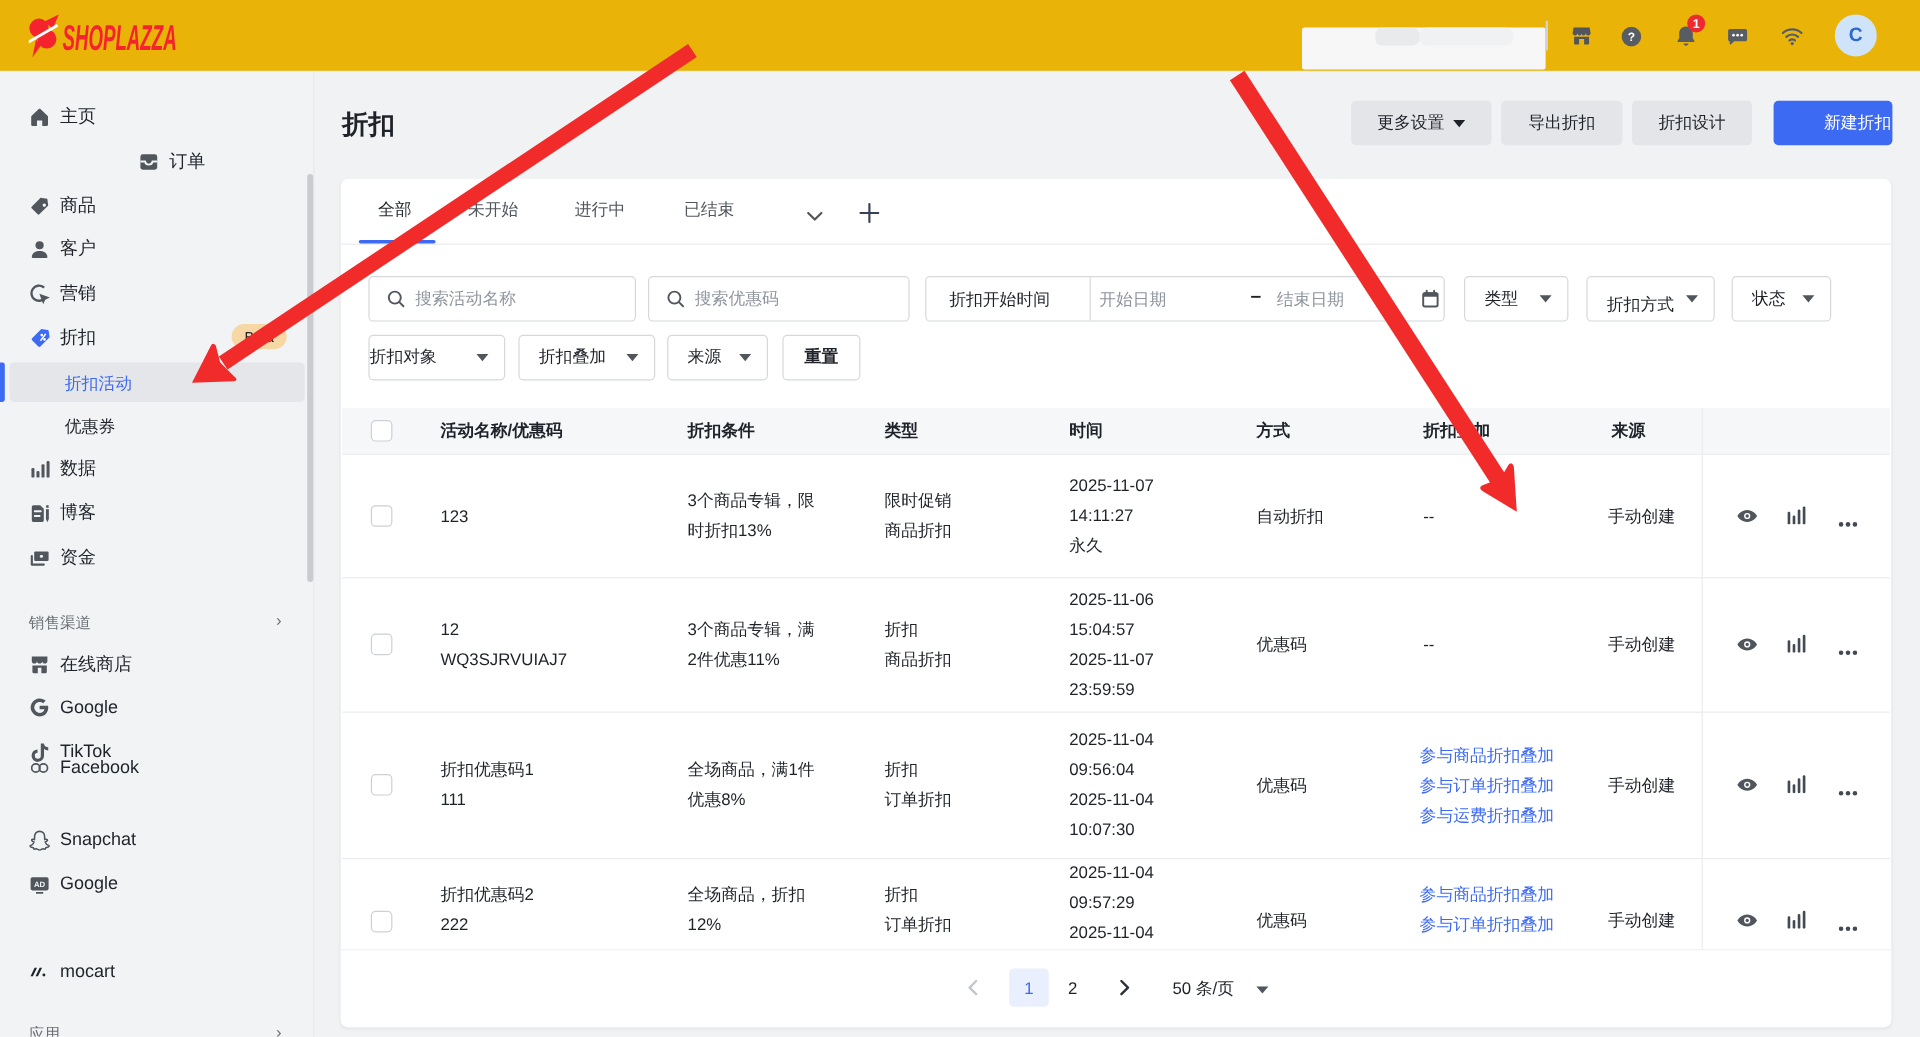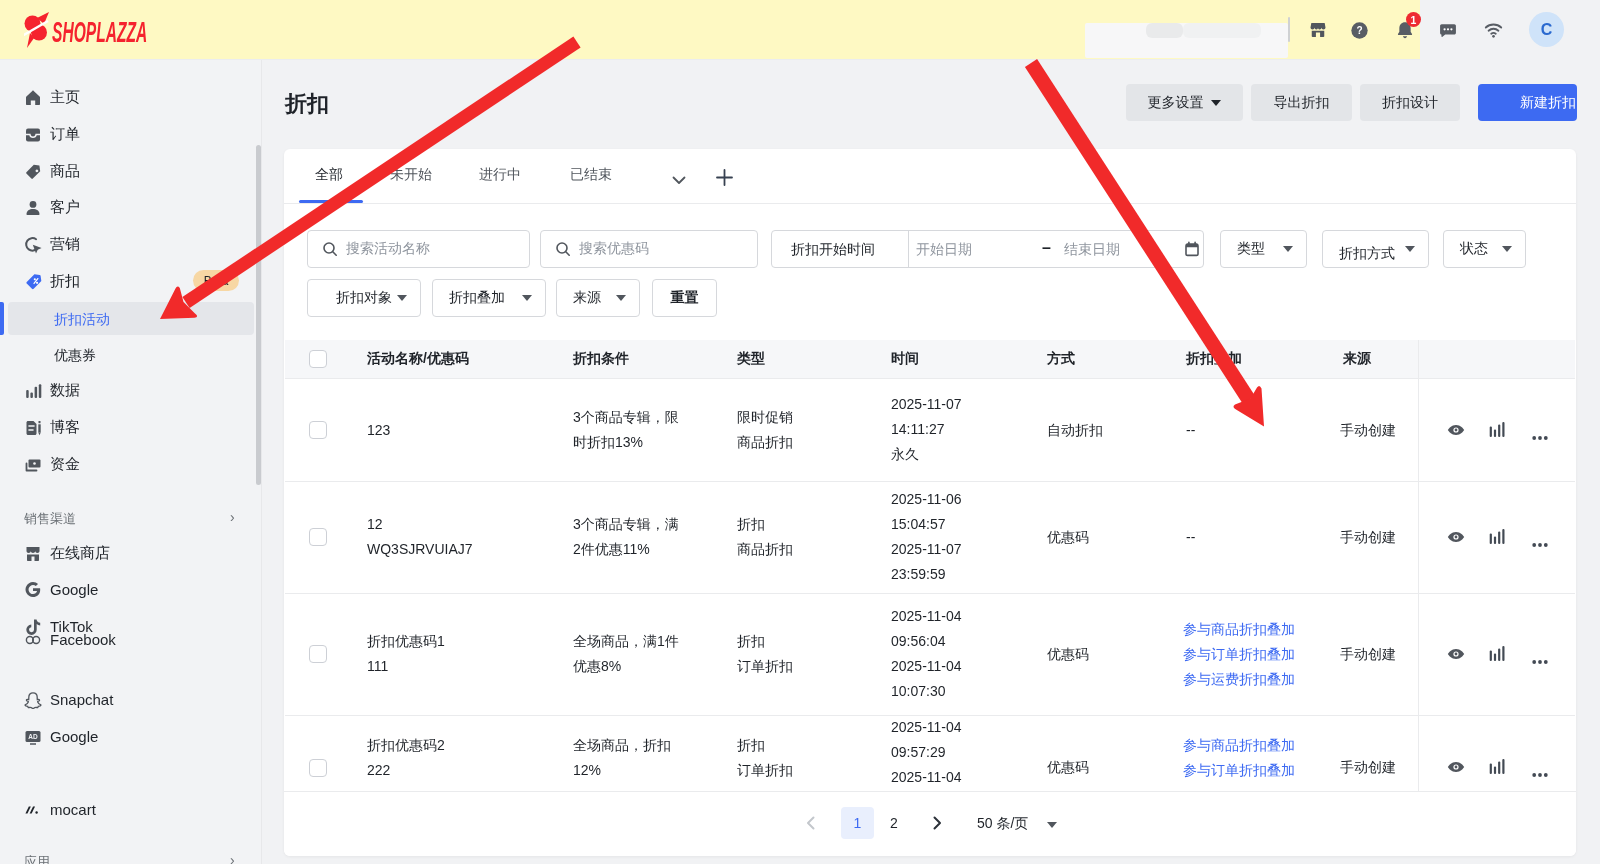--- a/index.html
+++ b/index.html
@@ -1,21 +1,21 @@
 <!DOCTYPE html>
 <html lang="zh"><head>
 <meta charset="utf-8">
 <title>折扣</title>
 <style>
 *{margin:0;padding:0;box-sizing:border-box;}
 html,body{width:1600px;height:864px;overflow:hidden;}
 body{font-family:"Liberation Sans",sans-serif;color:#1f2329;background:#f1f2f4;position:relative;}
 .abs{position:absolute;}
 
-#topbar{position:absolute;left:0;top:0;width:1420px;height:60px;background:#fef9c3;border-bottom:1px solid #ebedef;z-index:5;}
+#topbar{position:absolute;left:0;top:0;width:1600px;height:60px;background:#eab308;border-bottom:1px solid #ebedef;z-index:5;}
 #logo{position:absolute;left:24px;top:8px;width:200px;height:50px;}
 .blur1{position:absolute;background:#f7f7f8;border-radius:6px;}
 .topicon{position:absolute;top:0;height:60px;display:flex;align-items:center;justify-content:center;color:#51565d;}
 #avatar{position:absolute;z-index:6;left:1529px;top:12px;width:35px;height:35px;border-radius:50%;background:#cfe3f9;color:#2a69cf;font-size:16px;font-weight:bold;display:flex;align-items:center;justify-content:center;}
 #badge1{position:absolute;left:1406px;top:12px;min-width:15px;height:15px;border-radius:8px;background:#ee2a30;color:#fff;font-size:10.5px;font-weight:bold;display:flex;align-items:center;justify-content:center;z-index:6;}
 
 #sidebar{position:absolute;left:0;top:60px;width:262px;height:804px;background:#f2f3f5;border-right:1px solid #e7e8ea;z-index:4;}
 .mi{position:absolute;left:0;width:262px;height:37px;display:flex;align-items:center;}
 .mi .ic{width:18px;height:18px;margin-left:24px;display:flex;align-items:center;justify-content:center;color:#51565d;}
 .mi .lb{margin-left:8px;font-size:15px;color:#1f2329;}
@@ -125,21 +125,21 @@
   <div id="scrollthumb"></div>
 
   <div class="mi" style="top:19px;">
       <span class="ic">
         <svg width="18" height="18" viewBox="0 0 18 18">
           <path d="M8.3 1.9 C8.7 1.5 9.3 1.5 9.7 1.9 L15.6 7.4 C15.9 7.7 16 8 16 8.4 L16 15 C16 15.6 15.6 16 15 16 L11.2 16 L11.2 11.4 L6.8 11.4 L6.8 16 L3 16 C2.4 16 2 15.6 2 15 L2 8.4 C2 8 2.1 7.7 2.4 7.4 Z" fill="#51565d"></path>
         </svg>
       </span>
       <span class="lb">主页</span>
     </div>
-  <div class="mi" style="top:56px;">
+  <div class="mi" style="top:56px;justify-content:center;">
       <span class="ic">
         <svg width="18" height="18" viewBox="0 0 18 18">
           <rect x="2" y="2.6" width="14" height="12.8" rx="2" fill="#51565d"></rect>
           <path d="M2 8.6 L5.9 8.6 C6.2 10.2 7.4 11.2 9 11.2 C10.6 11.2 11.8 10.2 12.1 8.6 L16 8.6" fill="none" stroke="#f2f3f5" stroke-width="1.5"></path>
         </svg>
       </span>
       <span class="lb">订单</span>
     </div>
   <div class="mi" style="top:93px;">
       <span class="ic">
@@ -339,21 +339,21 @@
 <div class="fbox" style="left:1322px;top:230px;width:107px;display:flex;align-items:center;justify-content:space-between;">
   <span class="ft" style="margin-left:16px;margin-top:10px;">折扣方式</span>
     <span class="caret" style="margin-right:13px;"></span>
 </div>
 <div class="fbox" style="left:1443px;top:230px;width:83px;display:flex;align-items:center;justify-content:space-between;">
   <span class="ft" style="margin-left:16px;">状态</span>
     <span class="caret" style="margin-right:13px;"></span>
 </div>
 
 <div class="fbox" style="left:307px;top:279px;width:114px;display:flex;align-items:center;justify-content:space-between;">
-  <span class="ft" style="margin-left:28px;">折扣对象</span>
+  <span class="ft" style="margin-left:0;">折扣对象</span>
     <span class="caret" style="margin-right:13px;"></span>
 </div>
 <div class="fbox" style="left:432px;top:279px;width:114px;display:flex;align-items:center;justify-content:space-between;">
   <span class="ft" style="margin-left:16px;">折扣叠加</span>
     <span class="caret" style="margin-right:13px;"></span>
 </div>
 <div class="fbox" style="left:556px;top:279px;width:84px;display:flex;align-items:center;justify-content:space-between;">
   <span class="ft" style="margin-left:16px;">来源</span>
     <span class="caret" style="margin-right:13px;"></span>
 </div>

